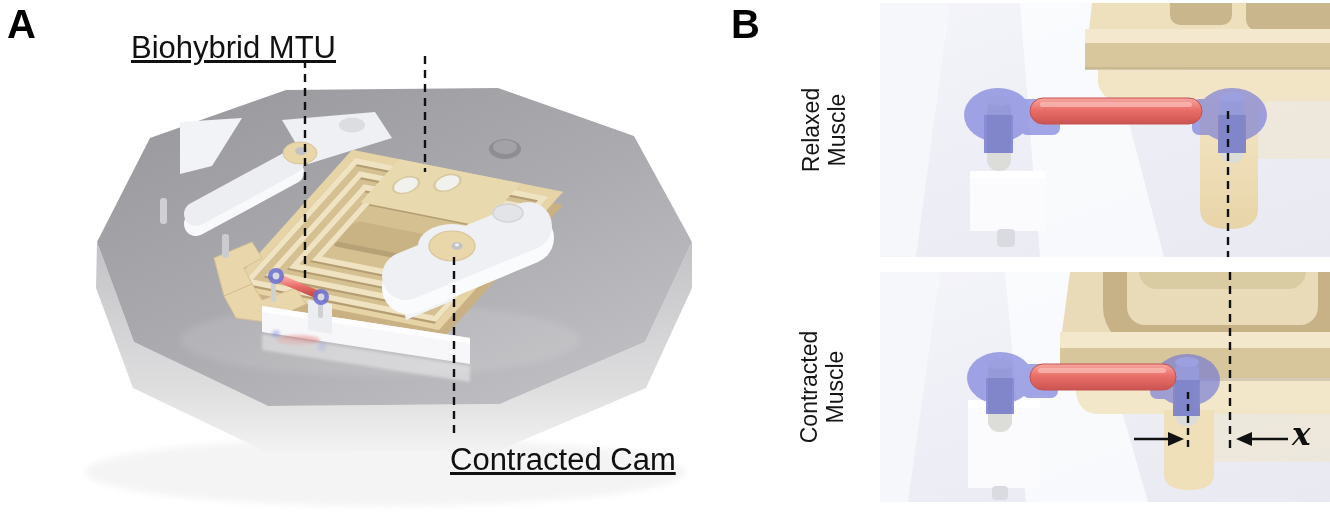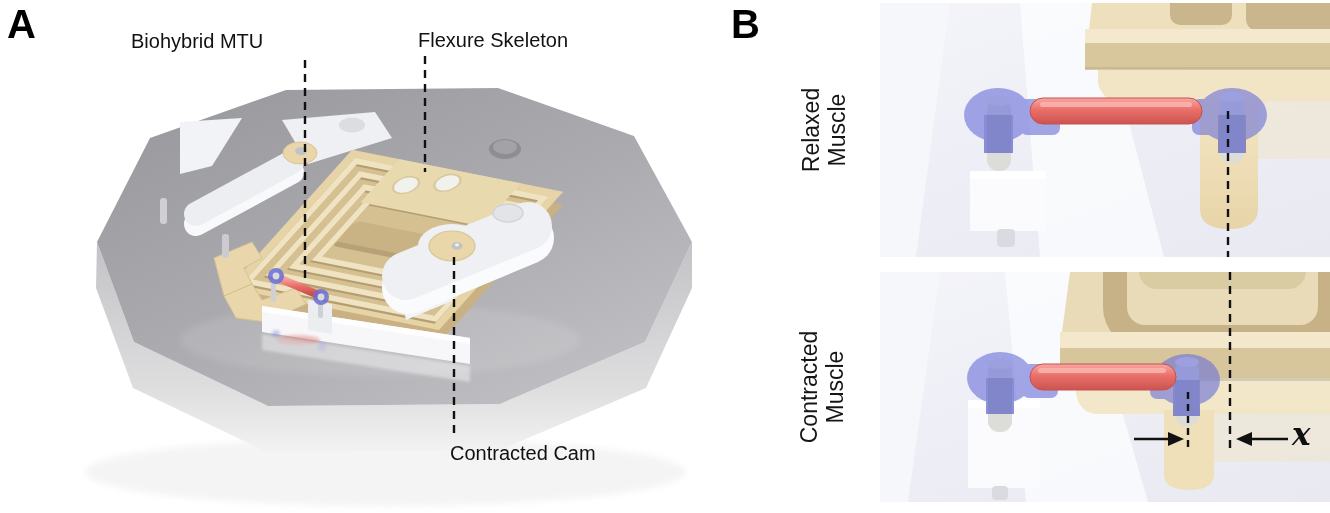--- a/index.html
+++ b/index.html
@@ -1,20 +1,20 @@
 <!DOCTYPE html>
 <html><head>
 <meta charset="utf-8">
 <style>
   html,body{margin:0;padding:0;background:#fff;}
   #fig{position:relative;width:1330px;height:513px;background:#fff;overflow:hidden;
        font-family:"Liberation Sans","DejaVu Sans",sans-serif;color:#111;}
   .abs{position:absolute;}
   .panel-tag{font-size:40px;font-weight:700;line-height:1;color:#000;}
-  .calloutlbl{font-size:20px;color:#111;white-space:nowrap;}
+  .calloutlbl{font-size:31px;color:#111;white-space:nowrap;text-decoration:underline;}
   .rotlbl{font-size:23px;line-height:1.12;text-align:center;color:#151515;
           transform:rotate(-90deg);transform-origin:center center;white-space:nowrap;}
   .bpanel{position:absolute;left:880px;width:450px;overflow:hidden;
           background:linear-gradient(160deg,#f4f4fa 0%,#eeeff6 45%,#e8e9f1 100%);}
   .xsym{font-family:"DejaVu Serif","Liberation Serif",serif;font-style:italic;
         font-size:31px;font-weight:600;color:#111;}
   svg{display:block;}
 </style>
 </head>
 <body>
@@ -136,21 +136,20 @@
 
       <g stroke="#111" stroke-width="2.4" stroke-dasharray="8 6" fill="none">
         <line x1="305" y1="60" x2="305" y2="282"></line>
         <line x1="425" y1="56" x2="425" y2="172"></line>
         <line x1="454" y1="257" x2="454" y2="436"></line>
       </g>
     </svg>
 
     <div class="abs panel-tag" style="left:7px;top:4px;">A</div>
     <div class="abs calloutlbl" style="left:131px;top:30px;">Biohybrid MTU</div>
-    <div class="abs calloutlbl" style="left:418px;top:29px;">Flexure Skeleton</div>
     <div class="abs calloutlbl" style="left:450px;top:442px;">Contracted Cam</div>
   </div>
 
   <div class="abs panel-tag" style="left:731px;top:4px;">B</div>
 
   <div class="abs rotlbl" style="left:727px;top:102px;width:200px;height:56px;">
     <span>Relaxed</span><br>
     <span>Muscle</span>
   </div>
   <div class="abs rotlbl" style="left:725px;top:359px;width:200px;height:56px;">

